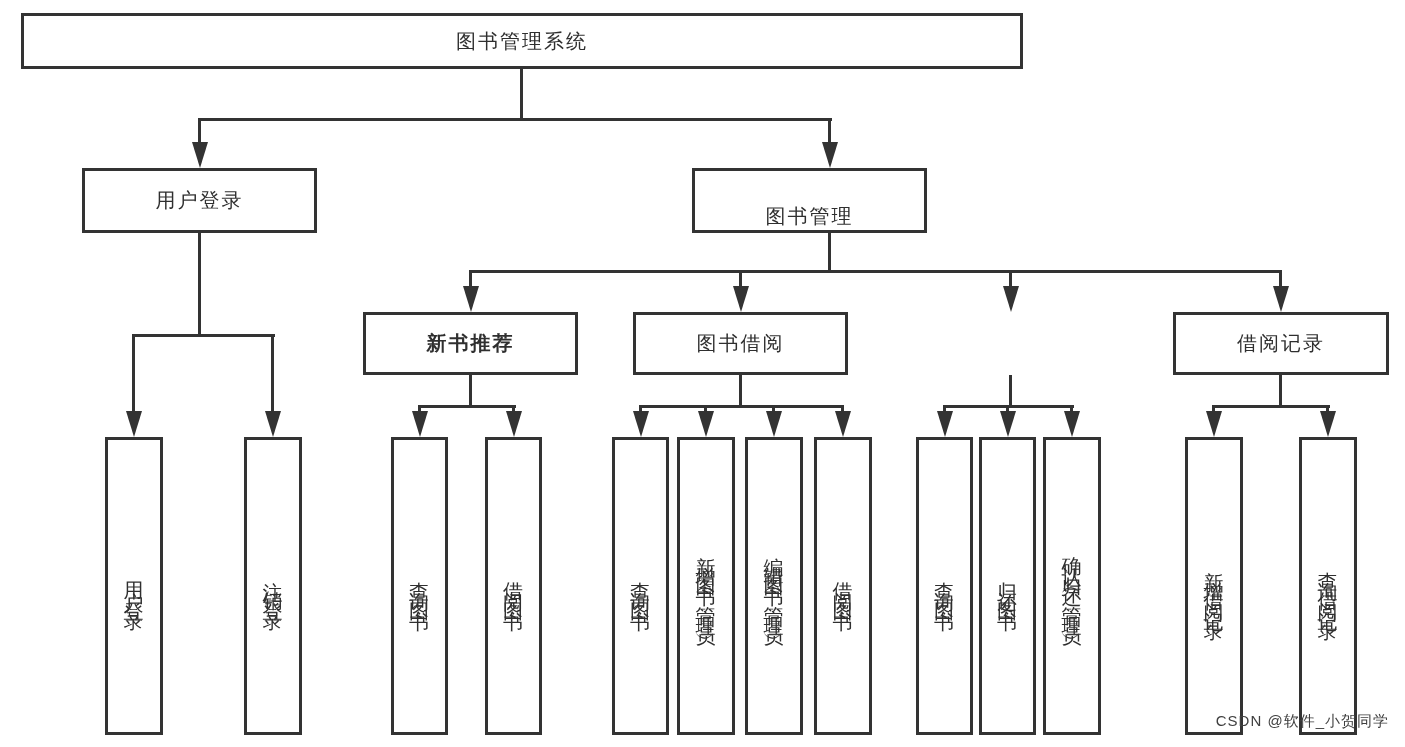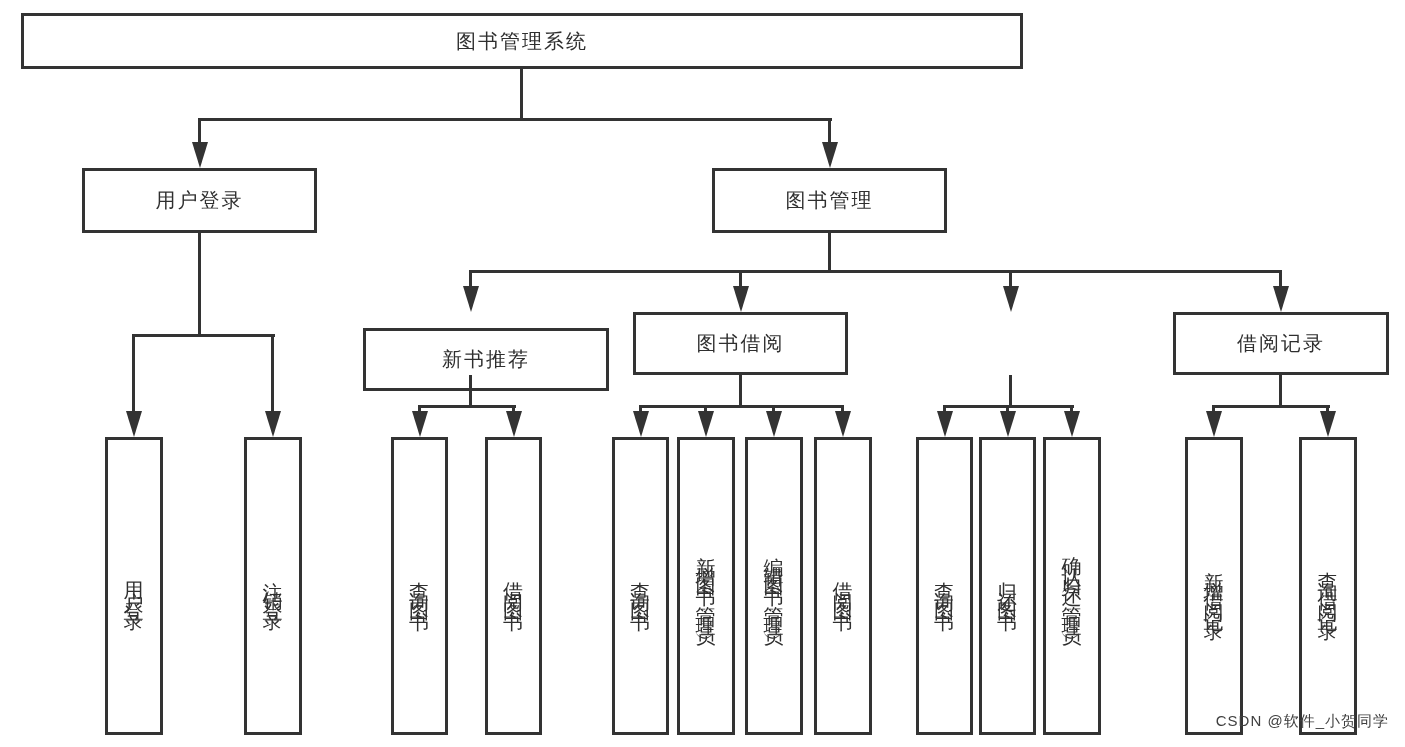--- a/index.html
+++ b/index.html
@@ -65,21 +65,21 @@
   <div class="line" style="left:520px; top:69px; width:3px; height:52px;"></div>
   <div class="line" style="left:198px; top:118px; width:634px; height:3px;"></div>
   <div class="line" style="left:198px; top:118px; width:3px; height:28px;"></div>
   <div class="arrow" style="left:191.5px; top:142px;"></div>
   <div class="line" style="left:828px; top:118px; width:3px; height:28px;"></div>
   <div class="arrow" style="left:821.5px; top:142px;"></div>
 
   <div class="node hnode" style="left:82px; top:168px; width:235px; height:65px;">
     <span class="lbl">用户登录</span>
   </div>
-  <div class="node hnode" style="left:712px; top:168px; width:235px; height:65px;">
+  <div class="node hnode" style="left:692px; top:168px; width:235px; height:65px;align-items:flex-end;">
     <span class="lbl">图书管理</span>
   </div>
 
   <div class="line" style="left:198px; top:233px; width:3px; height:104px;"></div>
   <div class="line" style="left:132px; top:334px; width:143px; height:3px;"></div>
   <div class="line" style="left:132px; top:334px; width:3px; height:78px;"></div>
   <div class="arrow" style="left:125.5px; top:411px;"></div>
   <div class="line" style="left:271px; top:334px; width:3px; height:78px;"></div>
   <div class="arrow" style="left:264.5px; top:411px;"></div>
 
@@ -87,21 +87,21 @@
   <div class="line" style="left:469px; top:270px; width:813px; height:3px;"></div>
   <div class="line" style="left:469px; top:270px; width:3px; height:18px;"></div>
   <div class="arrow" style="left:462.5px; top:286px;"></div>
   <div class="line" style="left:739px; top:270px; width:3px; height:18px;"></div>
   <div class="arrow" style="left:732.5px; top:286px;"></div>
   <div class="line" style="left:1009px; top:270px; width:3px; height:18px;"></div>
   <div class="arrow" style="left:1002.5px; top:286px;"></div>
   <div class="line" style="left:1279px; top:270px; width:3px; height:18px;"></div>
   <div class="arrow" style="left:1272.5px; top:286px;"></div>
 
-  <div class="node hnode" style="left:363px; top:328px; width:246px; height:63px;">
+  <div class="node hnode" style="left:363px; top:312px; width:215px; height:63px;font-weight:bold;">
     <span class="lbl">新书推荐</span>
   </div>
   <div class="node hnode" style="left:633px; top:312px; width:215px; height:63px;justify-content:center;">
     <span class="lbl">图书借阅</span>
   </div>
   <div class="node hnode" style="left:1173px; top:312px; width:216px; height:63px;">
     <span class="lbl">借阅记录</span>
   </div>
 
   <div class="line" style="left:469px; top:375px; width:3px; height:33px;"></div>

